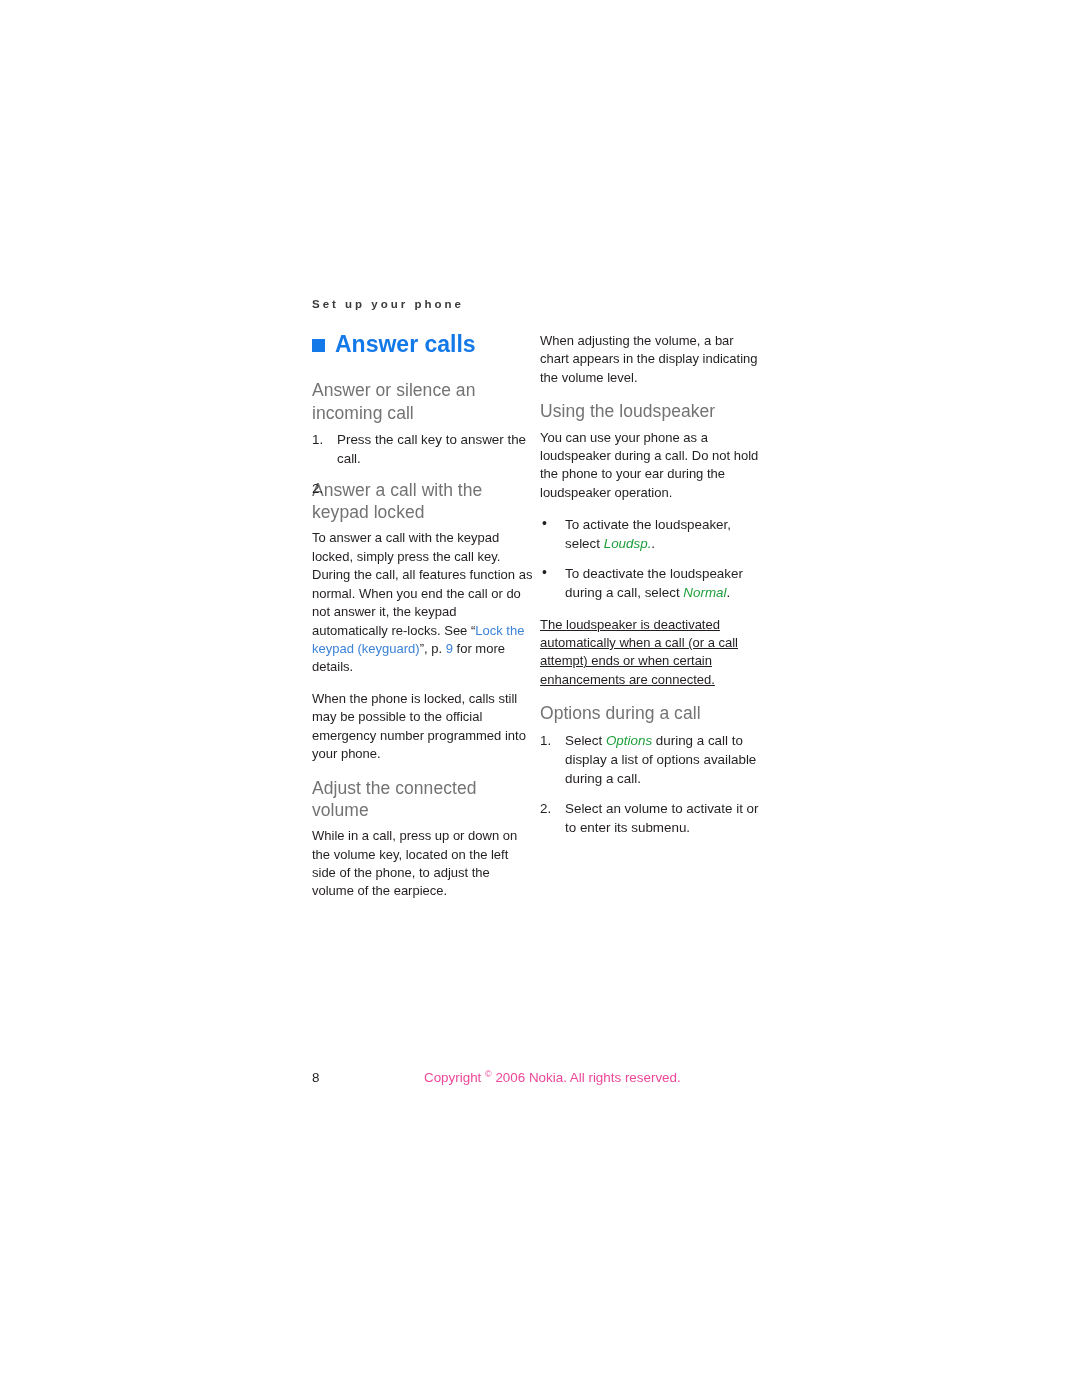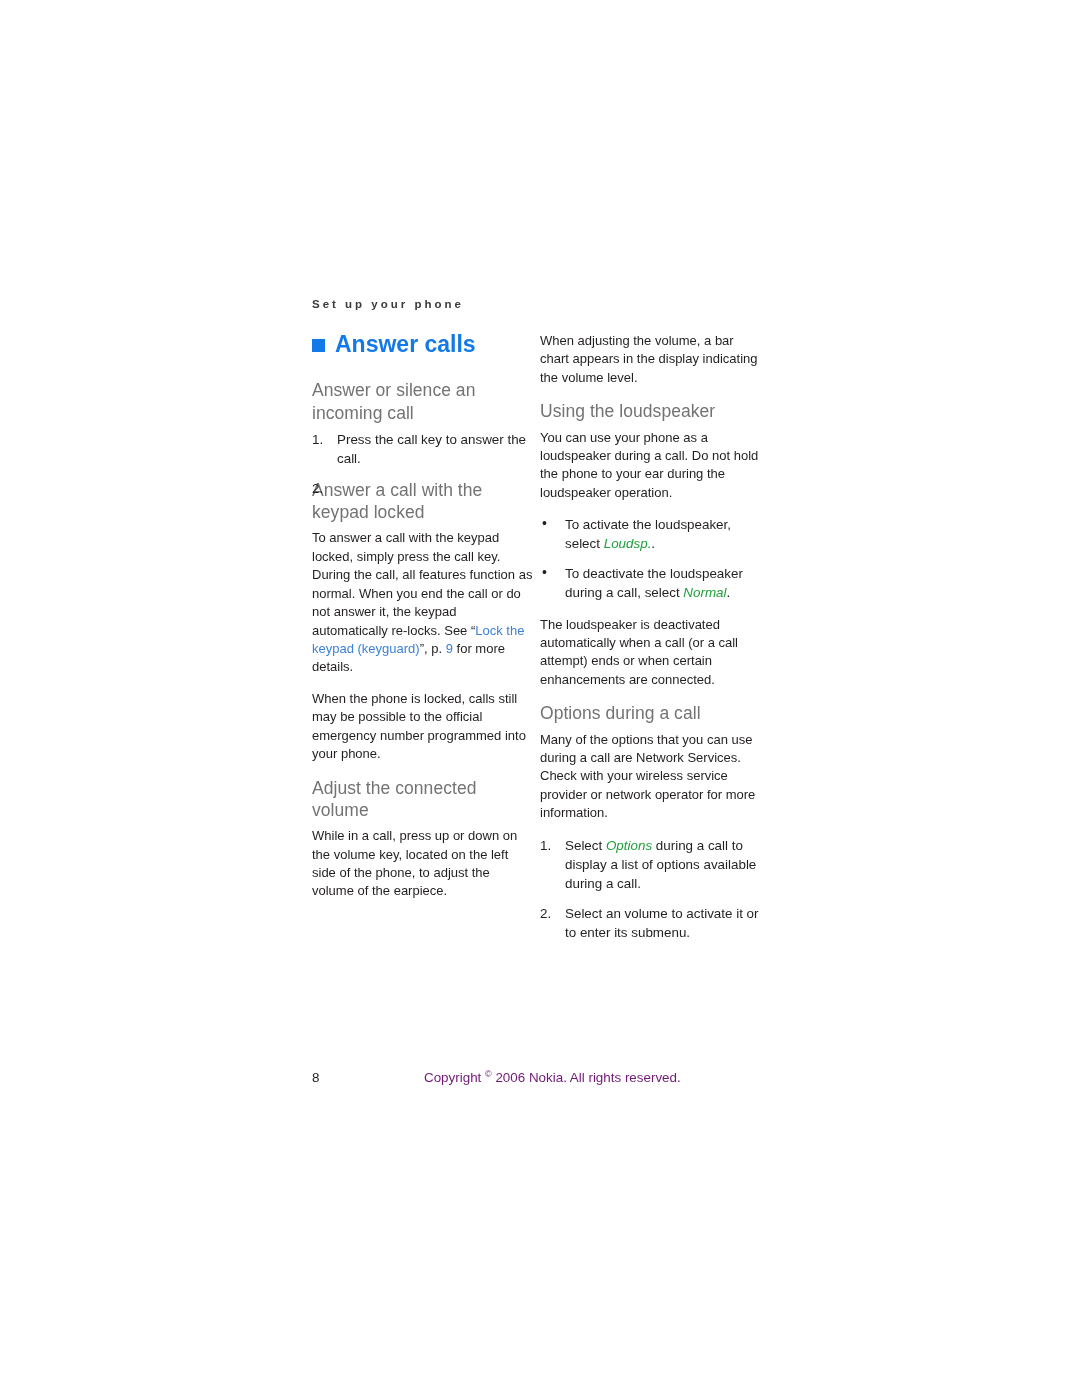--- a/index.html
+++ b/index.html
@@ -139,21 +139,21 @@
     left: 312px;
     top: 0;
     font-size: 13.4px;
     color: #231f20;
   }
   .copyright {
     position: absolute;
     left: 424px;
     top: 0;
     font-size: 13.4px;
-    color: #701a75;
+    color: #ec4899;
     white-space: nowrap;
     text-align: right;
   }
   .copyright sup {
     font-size: 9px;
     vertical-align: super;
     line-height: 0;
   }
 </style>
 </head>
@@ -205,25 +205,24 @@
       <li>
         <span class="marker">•</span>
         <span class="rich">To activate the loudspeaker, select <span class="ui-term">Loudsp.</span>.</span>
       </li>
       <li>
         <span class="marker">•</span>
         <span class="rich">To deactivate the loudspeaker during a call, select <span class="ui-term">Normal</span>.</span>
       </li>
     </ul>
 
-    <p class="body" style="margin-top:13px;">The loudspeaker is deactivated automatically when a call (or a call attempt) ends or when certain enhancements are connected.</p>
+    <p class="body" style="margin-top:13px;text-decoration:underline;">The loudspeaker is deactivated automatically when a call (or a call attempt) ends or when certain enhancements are connected.</p>
 
     <h2 class="sub spaced-top">Options during a call</h2>
 
-    <p class="body">Many of the options that you can use during a call are Network Services. Check with your wireless service provider or network operator for more information.</p>
 
     <ol class="numlist">
       <li>
         <span class="marker">1.</span>
         <span class="rich">Select <span class="ui-term">Options</span> during a call to display a list of options available during a call.</span>
       </li>
       <li>
         <span class="marker">2.</span>
         <span class="rich">Select an volume to activate it or to enter its submenu.</span>
       </li>

